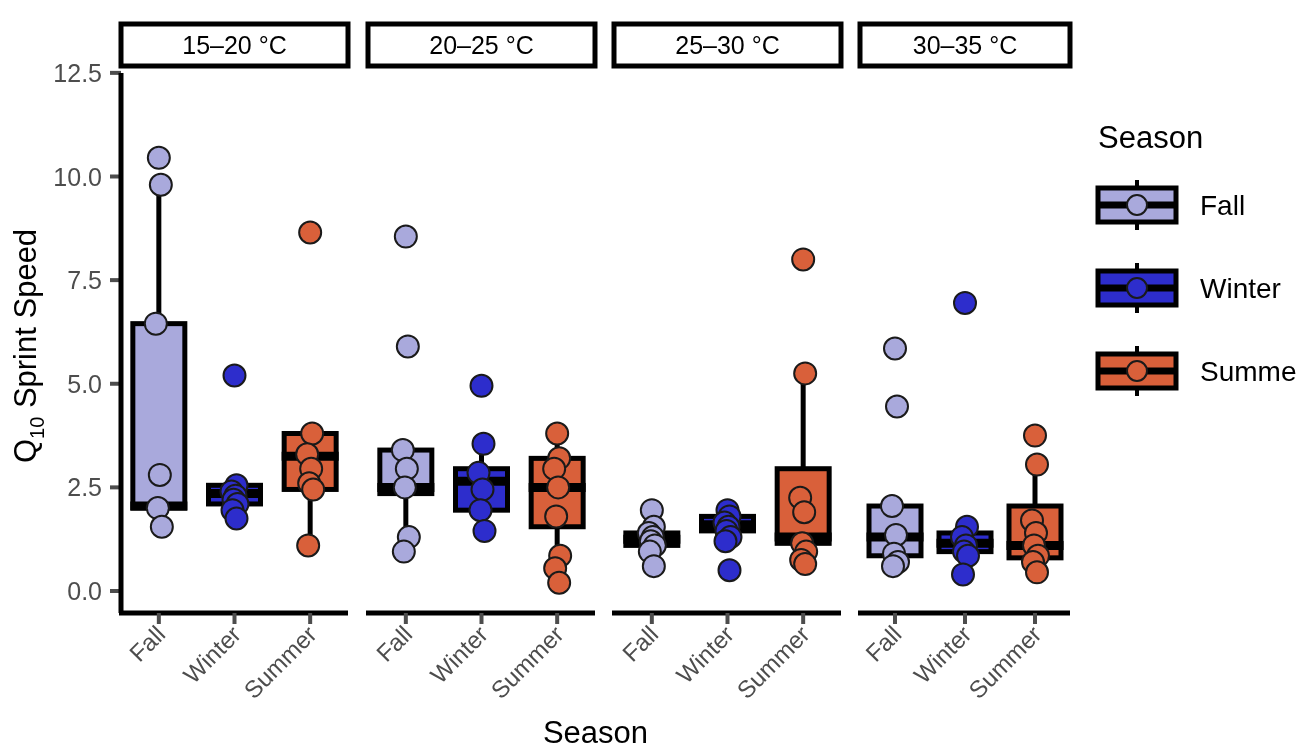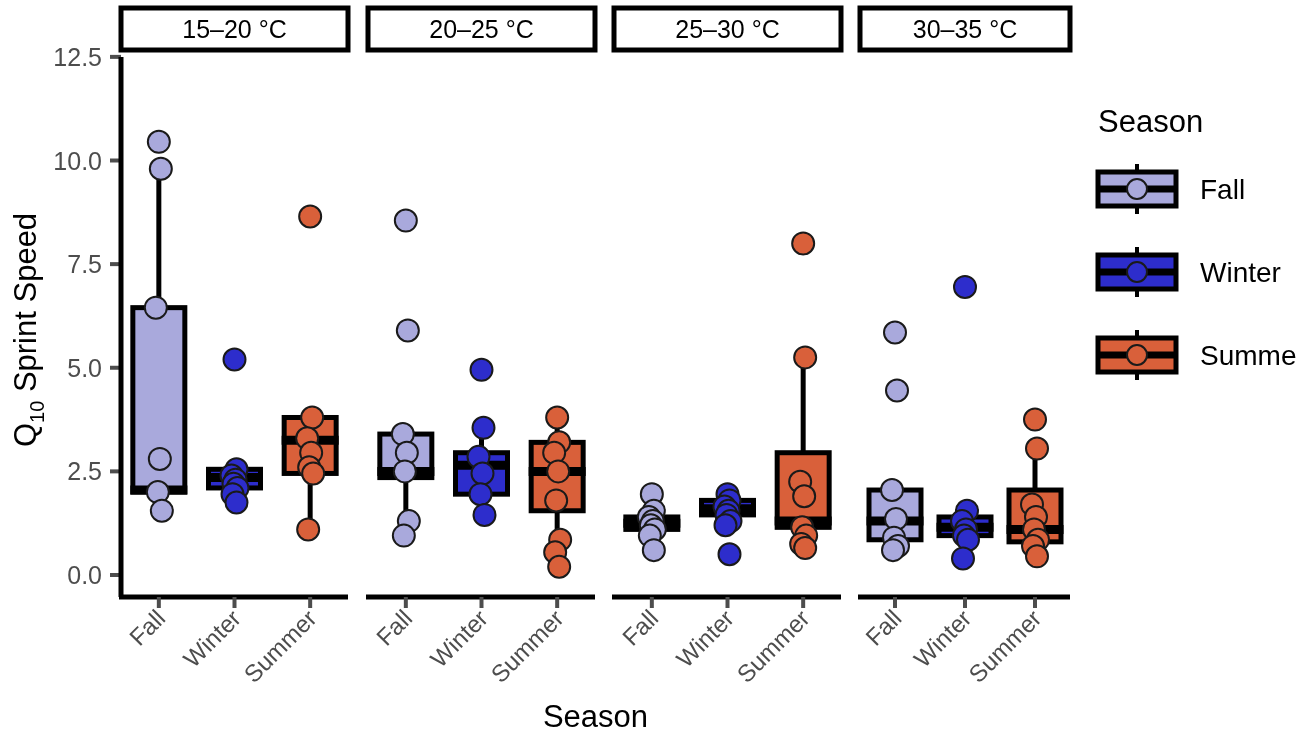--- a/index.html
+++ b/index.html
@@ -10,21 +10,21 @@
   body {
     width: 1298px;
     height: 743px;
     font-family: "Liberation Sans", sans-serif;
     overflow: hidden;
     position: relative;
   }
   #figure {
     position: absolute;
     left: 0;
-    top: 0;
+    top: 16px;
     width: 1298px;
     height: 541px;
   }
   svg { display: block; }
   .tick-label {
     font-family: "Liberation Sans", sans-serif;
     font-size: 25px;
     fill: #4d4d4d;
   }
   .x-tick-label {

